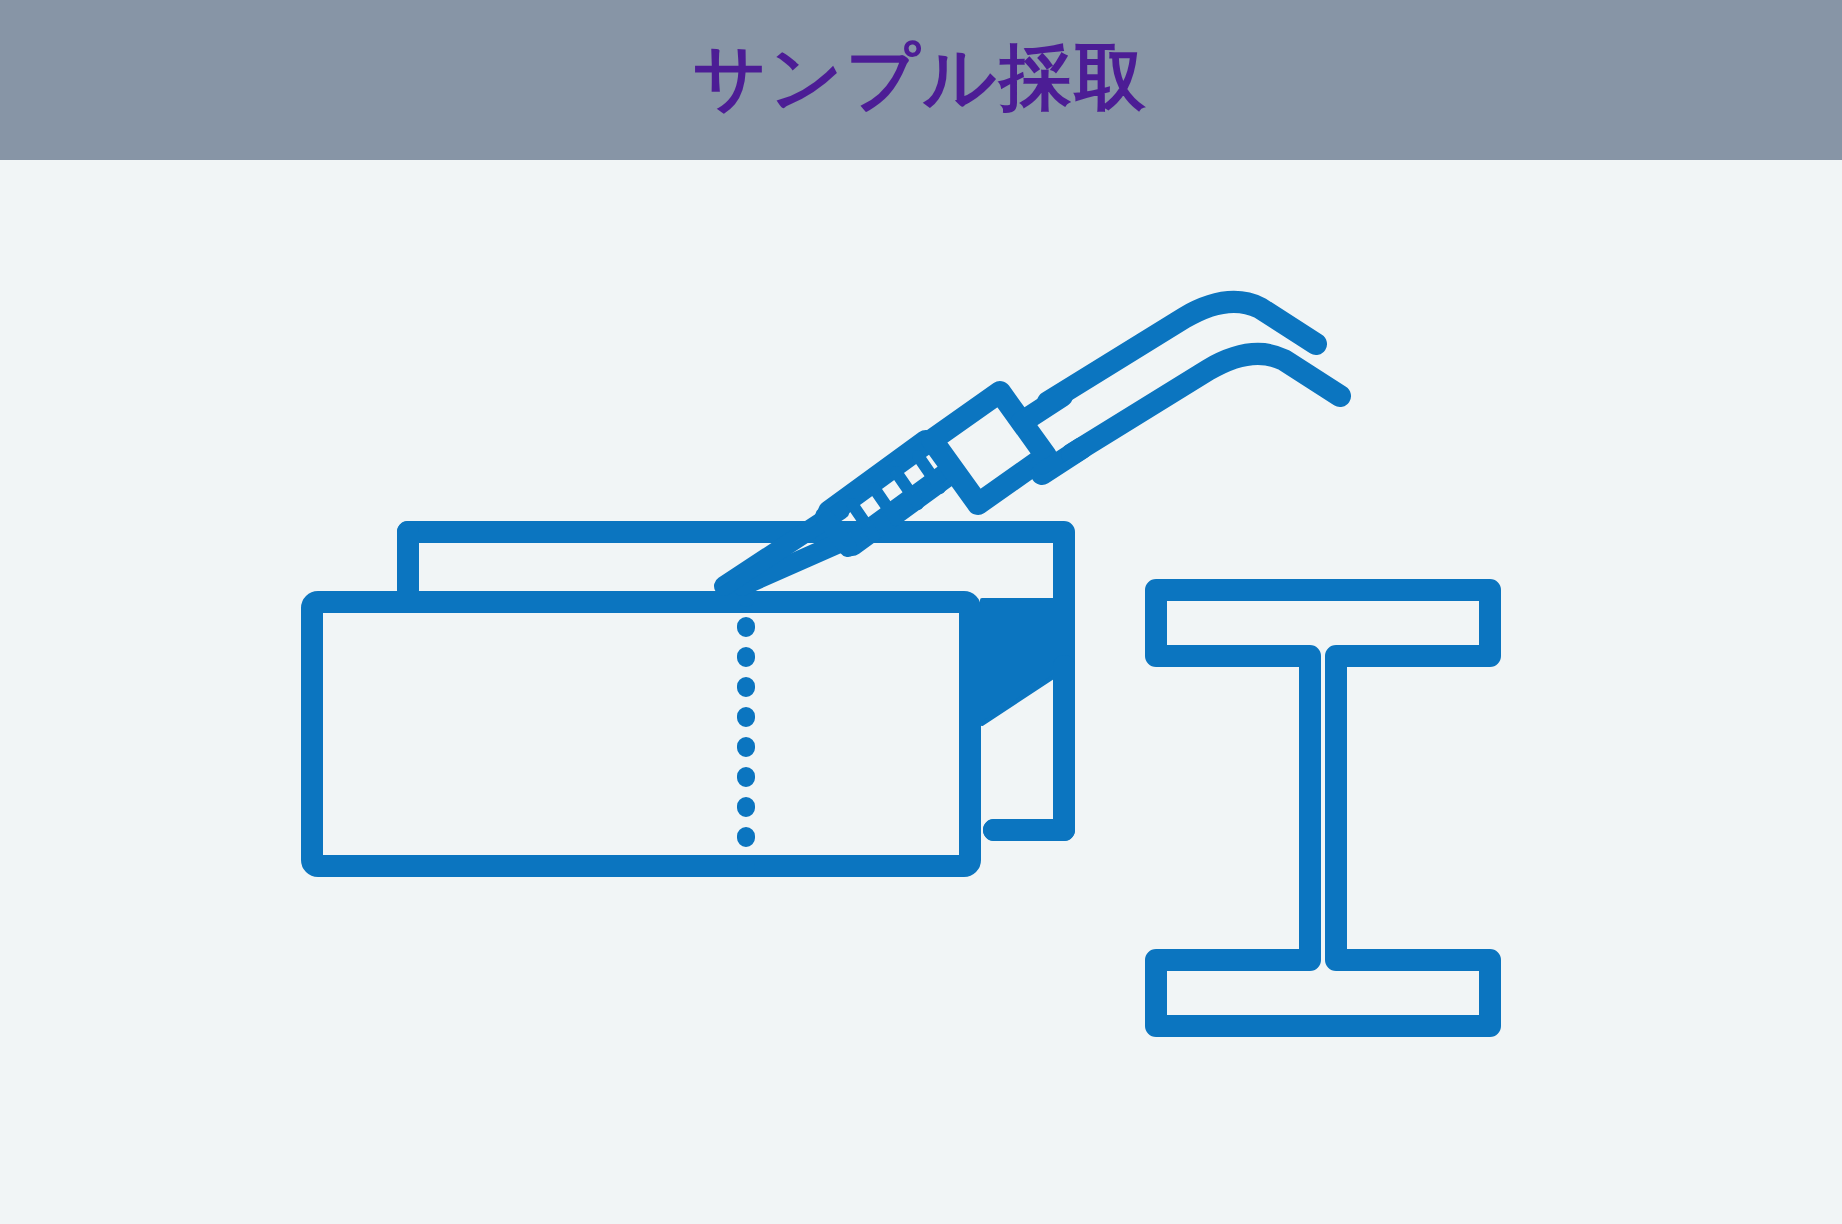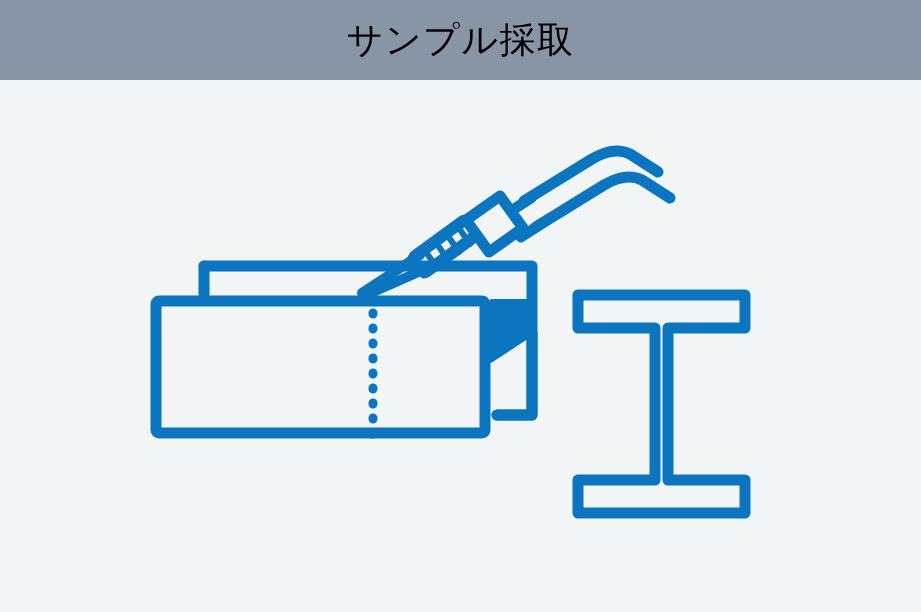--- a/index.html
+++ b/index.html
@@ -25,25 +25,25 @@
     left: 0;
     top: 0;
     width: 921px;
     height: 80px;
     background: #8795a6;
     display: flex;
     align-items: center;
     justify-content: center;
   }
   .header-title {
-    color: #000000;
+    color: #4c1d95;
     font-size: 36px;
     line-height: 1;
     letter-spacing: 0.04em;
-    font-weight: 400;
+    font-weight: 700;
     white-space: nowrap;
     font-family: "DejaVu Sans", "Liberation Sans", sans-serif;
   }
   .illustration-area {
     position: absolute;
     left: 0;
     top: 80px;
     width: 921px;
     height: 532px;
   }

